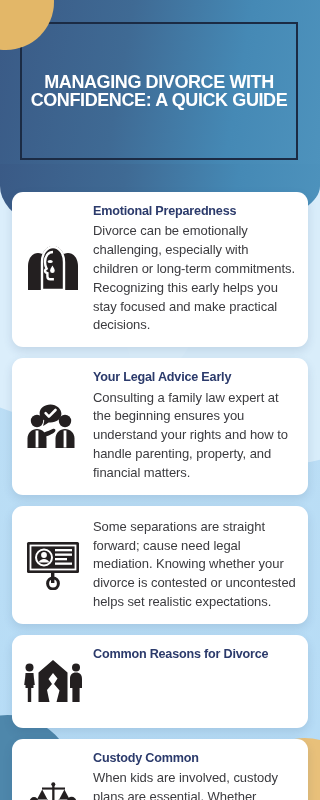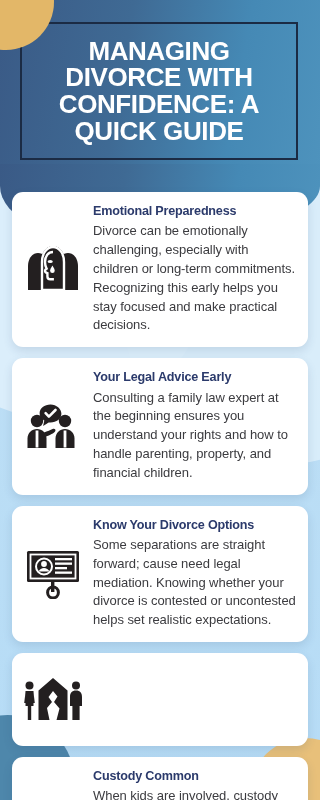--- a/index.html
+++ b/index.html
@@ -91,21 +91,21 @@
     border: 2px solid #1b2b44;
     display: flex;
     align-items: center;
     justify-content: center;
     padding: 4px 6px;
   }
 
   .title-text {
     color: #ffffff;
     font-weight: 800;
-    font-size: 26px;
+    font-size: 18px;
     line-height: 1.02;
     letter-spacing: -0.4px;
     text-align: center;
     text-transform: uppercase;
     font-family: "Liberation Sans", sans-serif;
   }
 
   
   .cards {
     position: relative;
@@ -224,21 +224,21 @@
           </g>
           <path d="M21.6 11.2l3.3 3.4 6.6-6.6" fill="none" stroke="#ffffff" stroke-width="2.6" stroke-linecap="round" stroke-linejoin="round"></path>
           <g fill="#ffffff">
             <rect x="11.6" y="28.5" width="2.8" height="17"></rect>
             <rect x="39.6" y="28.5" width="2.8" height="17"></rect>
           </g>
         </svg>
       </div>
       <div class="card-body">
         <div class="card-title">Your Legal Advice Early</div>
-        <div class="card-text">Consulting a family law expert at the beginning ensures you understand your rights and how to handle parenting, property, and financial children.</div>
+        <div class="card-text">Consulting a family law expert at the beginning ensures you understand your rights and how to handle parenting, property, and financial matters.</div>
       </div>
     </div>
 
     <div class="card">
       <div class="card-icon">
         <svg width="58" height="52" viewBox="0 0 58 52" aria-hidden="true">
           <rect x="3" y="4" width="52" height="31" rx="1.5" fill="#231f20"></rect>
           <rect x="6.5" y="7.5" width="45" height="24" fill="none" stroke="#ffffff" stroke-width="1.8"></rect>
           <circle cx="20" cy="19.5" r="8" fill="none" stroke="#ffffff" stroke-width="2"></circle>
           <circle cx="20" cy="17" r="2.9" fill="#ffffff"></circle>
@@ -247,21 +247,20 @@
             <rect x="31" y="11" width="17" height="2.3"></rect>
             <rect x="31" y="15.5" width="17" height="2.3"></rect>
             <rect x="31" y="20" width="12" height="2.3"></rect>
             <rect x="31" y="24.5" width="17" height="2.3"></rect>
           </g>
           <rect x="27" y="35" width="3.4" height="10" fill="#231f20"></rect>
           <circle cx="29" cy="45.5" r="5.4" fill="none" stroke="#231f20" stroke-width="3"></circle>
         </svg>
       </div>
       <div class="card-body">
-        <div class="card-title">Know Your Divorce Options</div>
         <div class="card-text">Some separations are straight forward; cause need legal mediation. Knowing whether your divorce is contested or uncontested helps set realistic expectations.</div>
       </div>
     </div>
 
     <div class="card">
       <div class="card-icon">
         <svg width="60" height="48" viewBox="0 0 60 48" aria-hidden="true">
           <g fill="#231f20">
             <circle cx="6.5" cy="10.5" r="4"></circle>
             <path d="M2.5 16h8v15h-2.3v14h-3.4V31H2.5z"></path>
@@ -272,20 +271,21 @@
             <path d="M30 3l14.5 12.5V45h-11l3-11.5-5.5-6.5 3.5-5.5-4.5-5.5z"></path>
           </g>
           <g fill="#231f20">
             <circle cx="53" cy="10.5" r="4"></circle>
             <path d="M53 15.5c-4.2 0-6 2.5-6 6.5v9h2.4v14h7.2V31H59v-9c0-4-1.8-6.5-6-6.5z"></path>
             <path d="M47.6 31l1.6-12h7.6l1.6 12z"></path>
           </g>
         </svg>
       </div>
       <div class="card-body">
+        <div class="card-title">Common Reasons for Divorce</div>
       </div>
     </div>
 
     <div class="card">
       <div class="card-icon">
         <svg width="60" height="54" viewBox="0 0 60 54" aria-hidden="true">
           <g fill="#231f20">
             <rect x="29.2" y="5" width="2.3" height="17"></rect>
             <rect x="19" y="7.5" width="23" height="2.1"></rect>
             <circle cx="30.3" cy="4.2" r="2"></circle>

